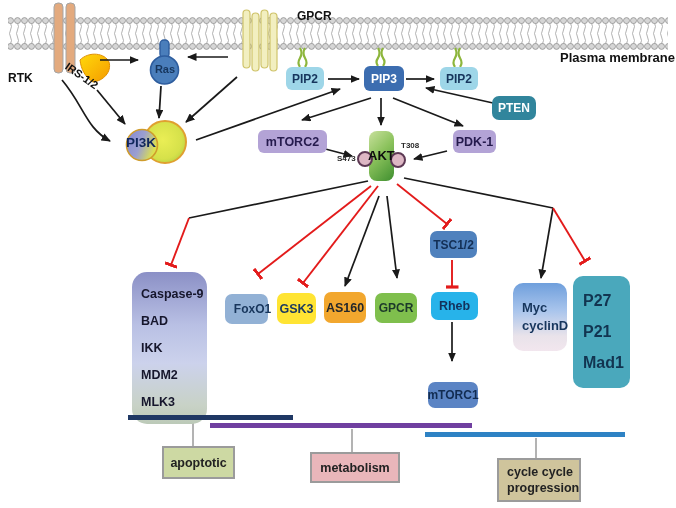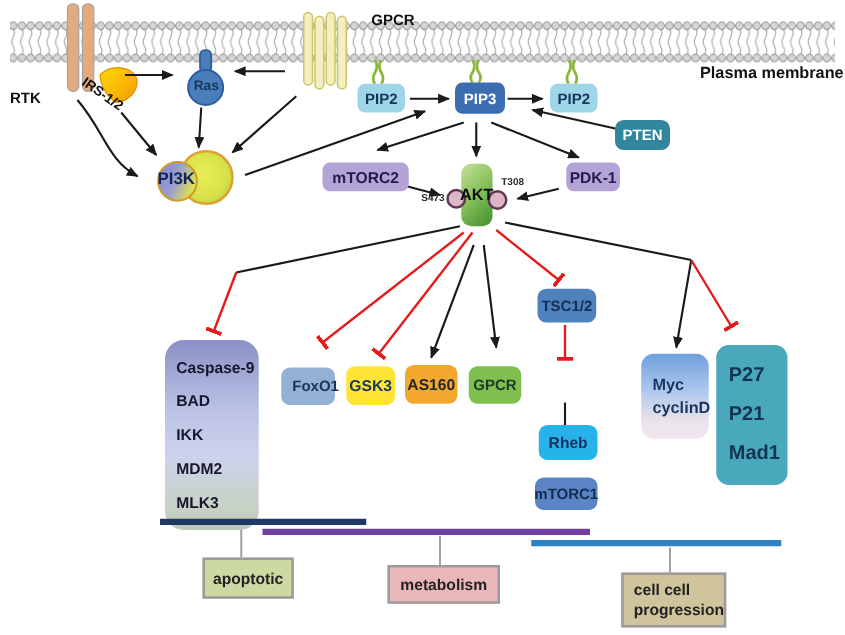--- a/index.html
+++ b/index.html
@@ -183,21 +183,21 @@
   <div class="node lav mid" style="left:453px;top:130px;width:43px;height:23px;">PDK-1</div>
 
   <div class="node akt-box mid" style="left:369px;top:131px;width:25px;height:50px;"></div>
   <div class="phos over" style="left:357px;top:151px;"></div>
   <div class="phos over" style="left:390px;top:152px;"></div>
   <div class="lbl over" style="left:368px;top:148px;font-size:13px;color:#0d0d0d;">AKT</div>
   <div class="tiny over" style="left:337px;top:154px;">S473</div>
   <div class="tiny over" style="left:401px;top:141px;">T308</div>
 
   <div class="node blue-node mid" style="left:430px;top:231px;width:47px;height:27px;">TSC1/2</div>
-  <div class="node rheb mid" style="left:431px;top:292px;width:47px;height:28px;margin-top:48px;">Rheb</div>
+  <div class="node rheb mid" style="left:431px;top:292px;width:47px;height:28px;">Rheb</div>
   <div class="node mtorc1 mid" style="left:428px;top:366px;width:50px;height:26px;">mTORC1</div>
 
   <div class="caspase abs mid" style="left:132px;top:272px;width:66px;height:136px;">
     <span>Caspase-9</span>
     <span>BAD</span>
     <span>IKK</span>
     <span>MDM2</span>
     <span>MLK3</span>
   </div>
 
@@ -220,17 +220,17 @@
   <div class="bar mid" style="left:210px;top:423px;width:262px;background:#703fa0;"></div>
   <div class="bar mid" style="left:425px;top:432px;width:200px;background:#2e82c4;"></div>
 
   <div class="callout mid" style="left:162px;top:446px;width:73px;height:33px;background:#cdd9a3;">
     <span>apoptotic</span>
   </div>
   <div class="callout mid" style="left:310px;top:452px;width:90px;height:31px;background:#e9b6ba;">
     <span>metabolism</span>
   </div>
   <div class="callout mid" style="left:497px;top:458px;width:84px;height:44px;background:#cfc49c;align-items:flex-start;padding-left:8px;">
-    <span>cell cell</span>
+    <span>cycle cycle</span>
     <span>progression</span>
   </div>
 
 </div>
 
 </body></html>

